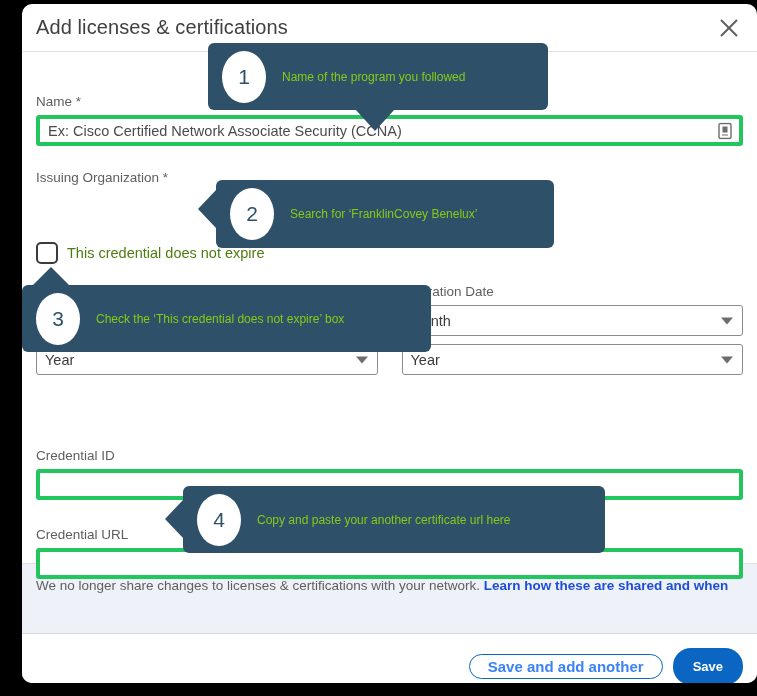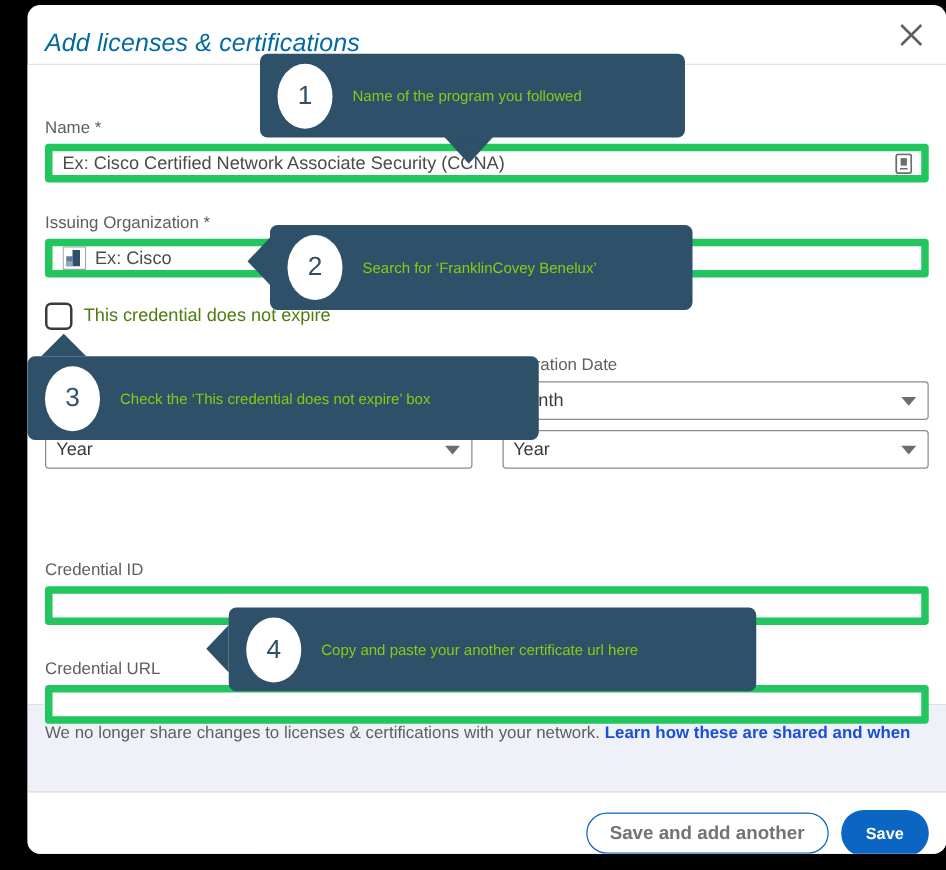--- a/index.html
+++ b/index.html
@@ -32,26 +32,25 @@
   }
 
   .dialog-header {
     position: relative;
     height: 48px;
     border-bottom: 1px solid #e3e3e3;
   }
   .dialog-title {
     position: absolute;
     left: 14px;
-    top: 20px;
+    top: 12px;
     font-size: 20px;
-    color: #0369a1;
+    color: #404040;
     letter-spacing: 0.1px;
     white-space: nowrap;
-    font-style: italic;
   }
   .close-btn {
     position: absolute;
     right: 8px;
     top: 4px;
     width: 40px;
     height: 40px;
     border: none;
     background: transparent;
     cursor: pointer;
@@ -74,21 +73,21 @@
     font-size: 13.5px;
     color: #5e5e5e;
     margin-bottom: 6px;
     display: block;
   }
 
   .input-box {
     position: relative;
     width: 100%;
     height: 31px;
-    border: 6px solid #22c55e;
+    border: 4px solid #22c55e;
     border-radius: 3px;
     background: #ffffff;
     display: flex;
     align-items: center;
     padding: 0 8px;
     font-size: 14.5px;
     color: #4a4a4a;
   }
   .input-text { color: #4a4a4a; font-size: 14.5px; white-space: nowrap; }
 
@@ -183,24 +182,24 @@
     height: 66px;
     display: flex;
     align-items: center;
     justify-content: flex-end;
     gap: 10px;
     padding-right: 14px;
     background: #ffffff;
   }
   .btn-secondary {
     border: 1.6px solid #0a66c2;
-    color: #737373;
+    color: #3b82f6;
     background: #ffffff;
     border-radius: 18px;
-    height: 33px;
+    height: 25px;
     padding: 0 18px;
     font-size: 15px;
     font-weight: bold;
     cursor: pointer;
     font-family: "Liberation Sans", sans-serif;
   }
   .btn-primary {
     border: none;
     color: #ffffff;
     background: #0a66c2;
@@ -292,31 +291,20 @@
               <rect x="1" y="1" width="12" height="15" rx="1.5" fill="#ffffff" stroke="#6d6d6d" stroke-width="1.4"></rect>
               <rect x="4.5" y="4" width="5" height="6" fill="#6d6d6d"></rect>
               <line x1="4" y1="12.5" x2="10" y2="12.5" stroke="#6d6d6d" stroke-width="1.2"></line>
             </svg>
           </span>
         </div>
       </div>
 
       <div style="position:absolute; left:14px; top:118px; width:707px;">
         <label class="field-label">Issuing Organization *</label>
-        <div class="input-box">
-          <span class="org-icon">
-            <svg width="19" height="19" viewBox="0 0 19 19" aria-hidden="true">
-              <rect x="0.5" y="0.5" width="18" height="18" fill="#ffffff" stroke="#9aa7b2" stroke-width="1"></rect>
-              <rect x="3" y="8" width="5" height="8" fill="#5c7d99"></rect>
-              <rect x="8" y="3" width="6" height="13" fill="#2e5169"></rect>
-              <rect x="3" y="12" width="5" height="4" fill="#8fa9bd"></rect>
-            </svg>
-          </span>
-          <span class="input-text">Ex: Cisco</span>
-        </div>
       </div>
 
       <div style="position:absolute; left:14px; top:190px;" class="checkbox-row">
         <span class="checkbox"></span>
         <span class="checkbox-label">This credential does not expire</span>
       </div>
 
       <div style="position:absolute; left:14px; top:232px; width:707px;" class="date-cols">
         <div class="date-col">
           <label class="field-label">Issue Date</label>

